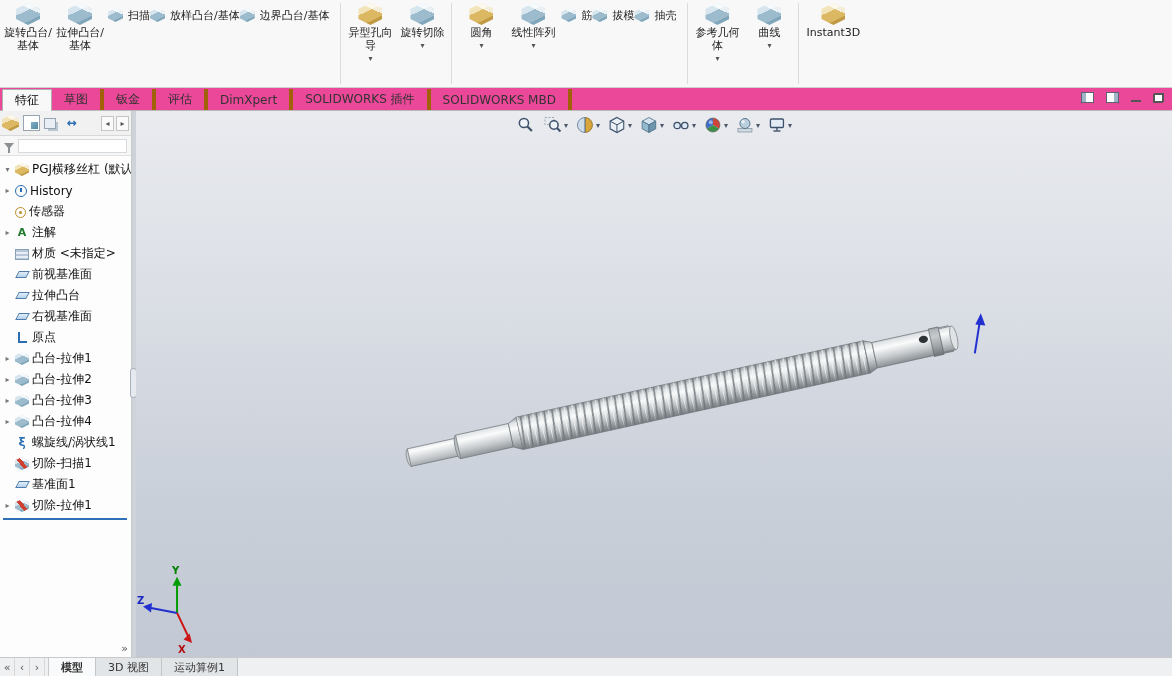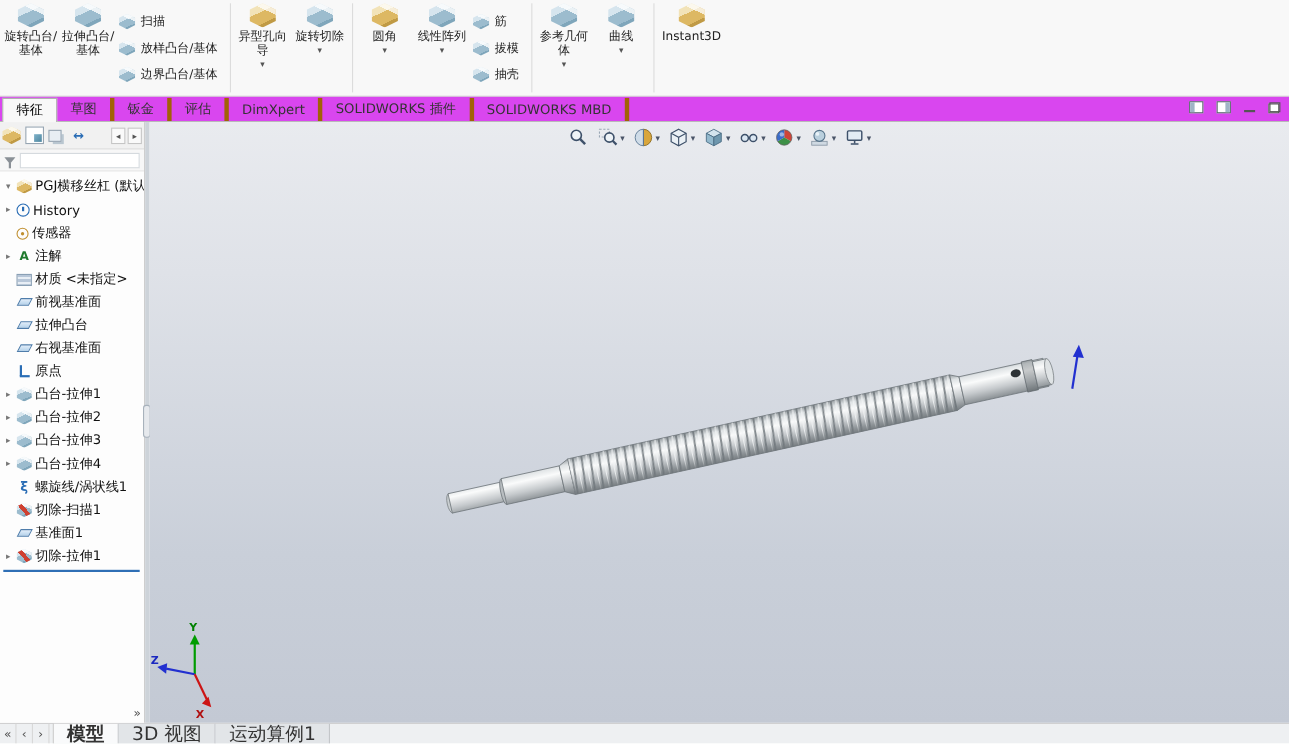--- a/index.html
+++ b/index.html
@@ -18,42 +18,42 @@
     display: flex; align-items: stretch; padding: 0 2px;
   }
   .rbig {
     width: 52px; display: flex; flex-direction: column; align-items: center;
     padding: 3px 1px 1px; text-align: center;
   }
   .rbig.wide { width: 62px; }
   .rlabel { font-size: 11px; line-height: 1.18; word-break: break-all; color: #222; margin-top: 2px; }
   .rbig.wide .rlabel { word-break: keep-all; white-space: nowrap; }
   .rcaret { font-size: 8px; color: #555; margin-top: 1px; }
-  .rstack { display: flex; flex-direction: column; justify-content: center; padding: 3px 8px 3px 2px; }
+  .rstack { display: flex; flex-direction: row; justify-content: center; padding: 3px 8px 3px 2px; }
   .rsmall { display: flex; align-items: center; gap: 5px; font-size: 11px; height: 24px; white-space: nowrap; }
   .rsep { width: 1px; background: #dcdcdc; margin: 3px 3px; }
 
   .cubei {
     clip-path: polygon(50% 0, 100% 27%, 100% 73%, 50% 100%, 0 73%, 0 27%);
     background:
       linear-gradient(205deg, rgba(255,255,255,.8) 0 32%, rgba(255,255,255,0) 32%),
       linear-gradient(155deg, #d6e5ee 0 38%, #9cbcce 38% 72%, #7fa6bb 72%);
     display: inline-block;
   }
   .ricon { width: 24px; height: 22px; flex: 0 0 auto; }
   .ricon-s { width: 15px; height: 14px; flex: 0 0 15px; }
   .i-hole-wizard-icon, .i-fillet-icon, .i-instant3d-icon, .i-part-icon, .i-feature-manager-icon {
     background:
       linear-gradient(205deg, rgba(255,255,255,.75) 0 32%, rgba(255,255,255,0) 32%),
       linear-gradient(155deg, #f2e3b8 0 38%, #ddb863 38% 72%, #c09a45 72%) !important;
   }
 
   
   .cmdtabs {
-    height: 23px; flex: 0 0 23px; background: #d946ef;
+    height: 23px; flex: 0 0 23px; background: #ec4899;
     border-bottom: 1px solid #b9b9b9; display: flex; align-items: flex-start;
     padding-left: 2px; position: relative;
   }
   .cmdtab-host { display: flex; align-items: flex-end; height: 100%; }
   .cmdtab {
     padding: 3px 12px 3px; font-size: 12px; color: #333; height: 21px;
     border-right: 4px solid #a16207; display: flex; align-items: center;
   }
   .cmdtab.active {
     background: #f8f8f8; border: 1px solid #b0b0b0; border-bottom: none;
@@ -134,21 +134,21 @@
     flex: 1; position: relative; min-width: 0;
     background: linear-gradient(180deg, #e9ebef 0%, #dfe2e8 25%, #c9cfd9 72%, #c3c9d4 100%);
   }
   .scene { position: absolute; inset: 0; }
   .hud { position: absolute; top: 4px; left: 50%; transform: translateX(-50%); display: flex; align-items: center; gap: 7px; }
   .hud-group { display: flex; align-items: center; gap: 1px; }
   .hud-btn { display: inline-flex; padding: 1px; border-radius: 2px; }
   .hud-caret { font-size: 8px; color: #4a5568; }
 
   
-  .bottombar { height: 19px; flex: 0 0 19px; background: #eef0f2; border-top: 1px solid #c9c9c9; display: flex; align-items: stretch; font-size: 17px; }
+  .bottombar { height: 19px; flex: 0 0 19px; background: #eef0f2; border-top: 1px solid #c9c9c9; display: flex; align-items: stretch; font-size: 11px; }
   .nav { width: 15px; display: flex; align-items: center; justify-content: center; color: #555; border-right: 1px solid #d8d8d8; font-size: 11px; }
   .nav-first::before { content: "«"; }
   .nav-prev::before { content: "‹"; }
   .nav-next::before { content: "›"; }
   .nav-sep { width: 4px; border-right: 1px solid #c9c9c9; }
   .btabs { display: flex; align-items: stretch; }
   .btab { padding: 0 12px; border-right: 1px solid #c3c6c9; display: flex; align-items: center; color: #333; background: #e2e5e8; }
   .btab.active { background: #f9fafb; font-weight: bold; }
 </style>
 </head>

